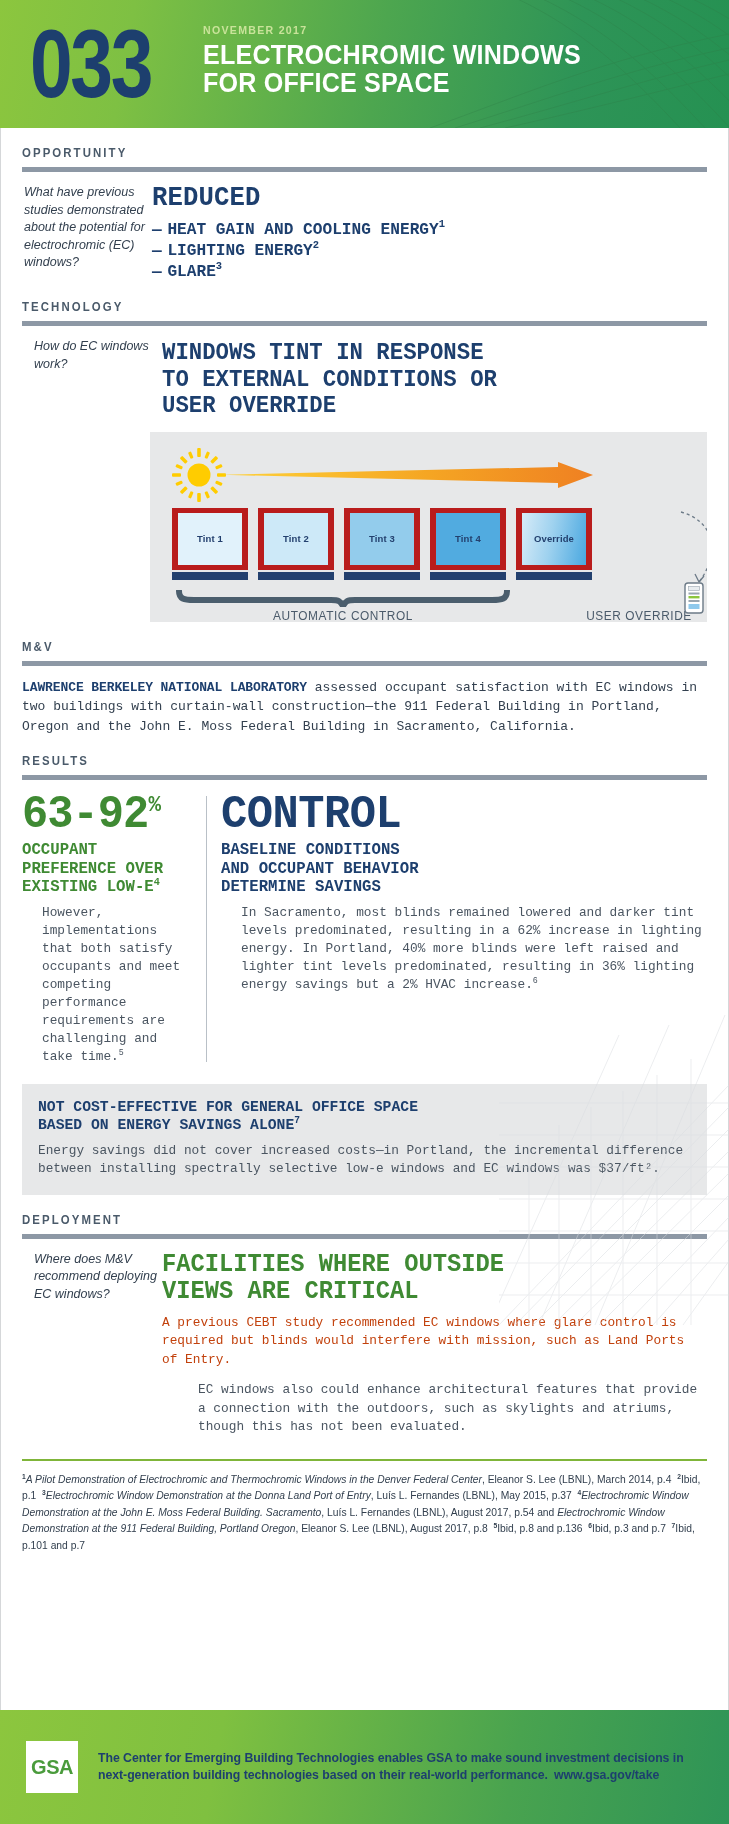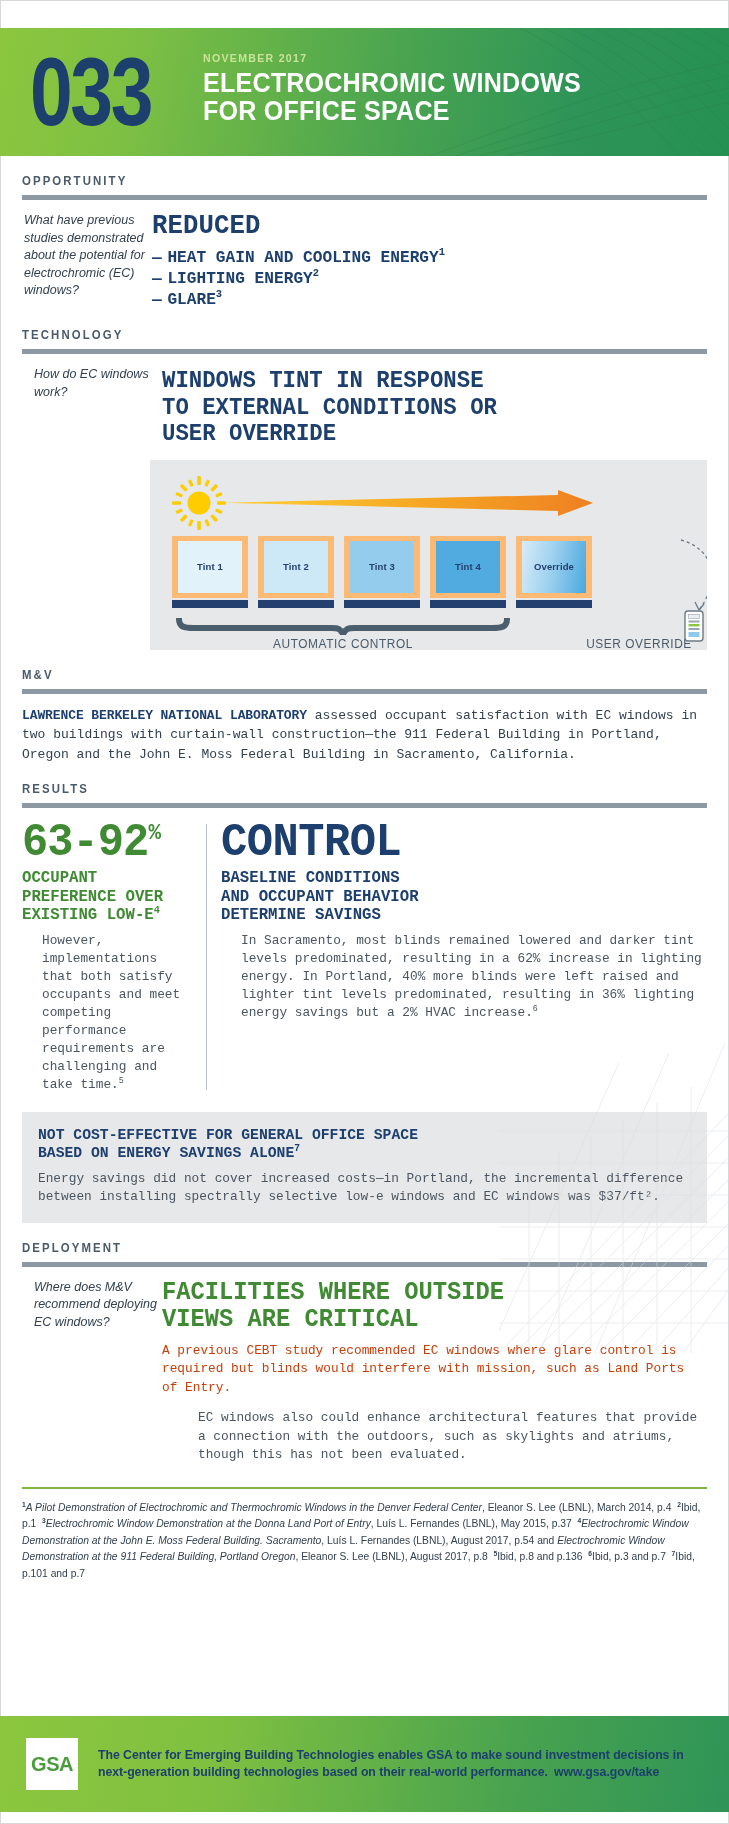--- a/index.html
+++ b/index.html
@@ -16,21 +16,20 @@
     overflow:hidden;
     box-sizing:border-box;
   }
 
   
   .header{
     position:relative;
     height:128px;
     background:linear-gradient(100deg,#8cc63e 0%,#7ec043 18%,#4da64f 52%,#2e9457 78%,#259152 100%);
     overflow:hidden;
-    margin-top:28px;
   }
   .header .swoosh{
     position:absolute;inset:0;
     opacity:.30;
   }
   .header-inner{
     position:relative;
     display:flex;
     align-items:flex-start;
     height:100%;
@@ -159,21 +158,21 @@
   .windows{
     position:absolute;
     left:22px;top:76px;
     display:flex;
     gap:10px;
   }
   .win{width:76px;}
   .win-frame{
     position:relative;
     height:62px;
-    background:#fdba74;
+    background:#b91c1c;
     padding:5px 6px;
     box-sizing:border-box;
   }
   .win-glass{
     width:100%;height:100%;
     display:flex;align-items:center;justify-content:center;
     font-size:9.5px;font-weight:bold;color:#23406e;
     letter-spacing:.1px;
   }
   .win-sill{
@@ -273,23 +272,23 @@
     position:relative;
     margin:11px 22px 0 22px;
     font-size:10.3px;line-height:16.5px;color:#33404f;
   }
   .footnotes i{font-style:italic;}
   .footnotes sup{font-weight:bold;}
 
   
   .footer{
     position:absolute;
-    left:0;bottom:12px;
+    left:0;bottom:0;
     width:100%;
-    height:96px;
+    height:114px;
     background:linear-gradient(100deg,#8cc63e 0%,#7fc040 30%,#49a34f 70%,#2e9457 100%);
     display:flex;align-items:center;
     box-sizing:border-box;
     padding:0 26px;
   }
   .gsa-logo{
     width:52px;height:52px;background:#ffffff;
     display:flex;align-items:center;justify-content:center;
     margin-right:20px;flex:0 0 52px;
   }

